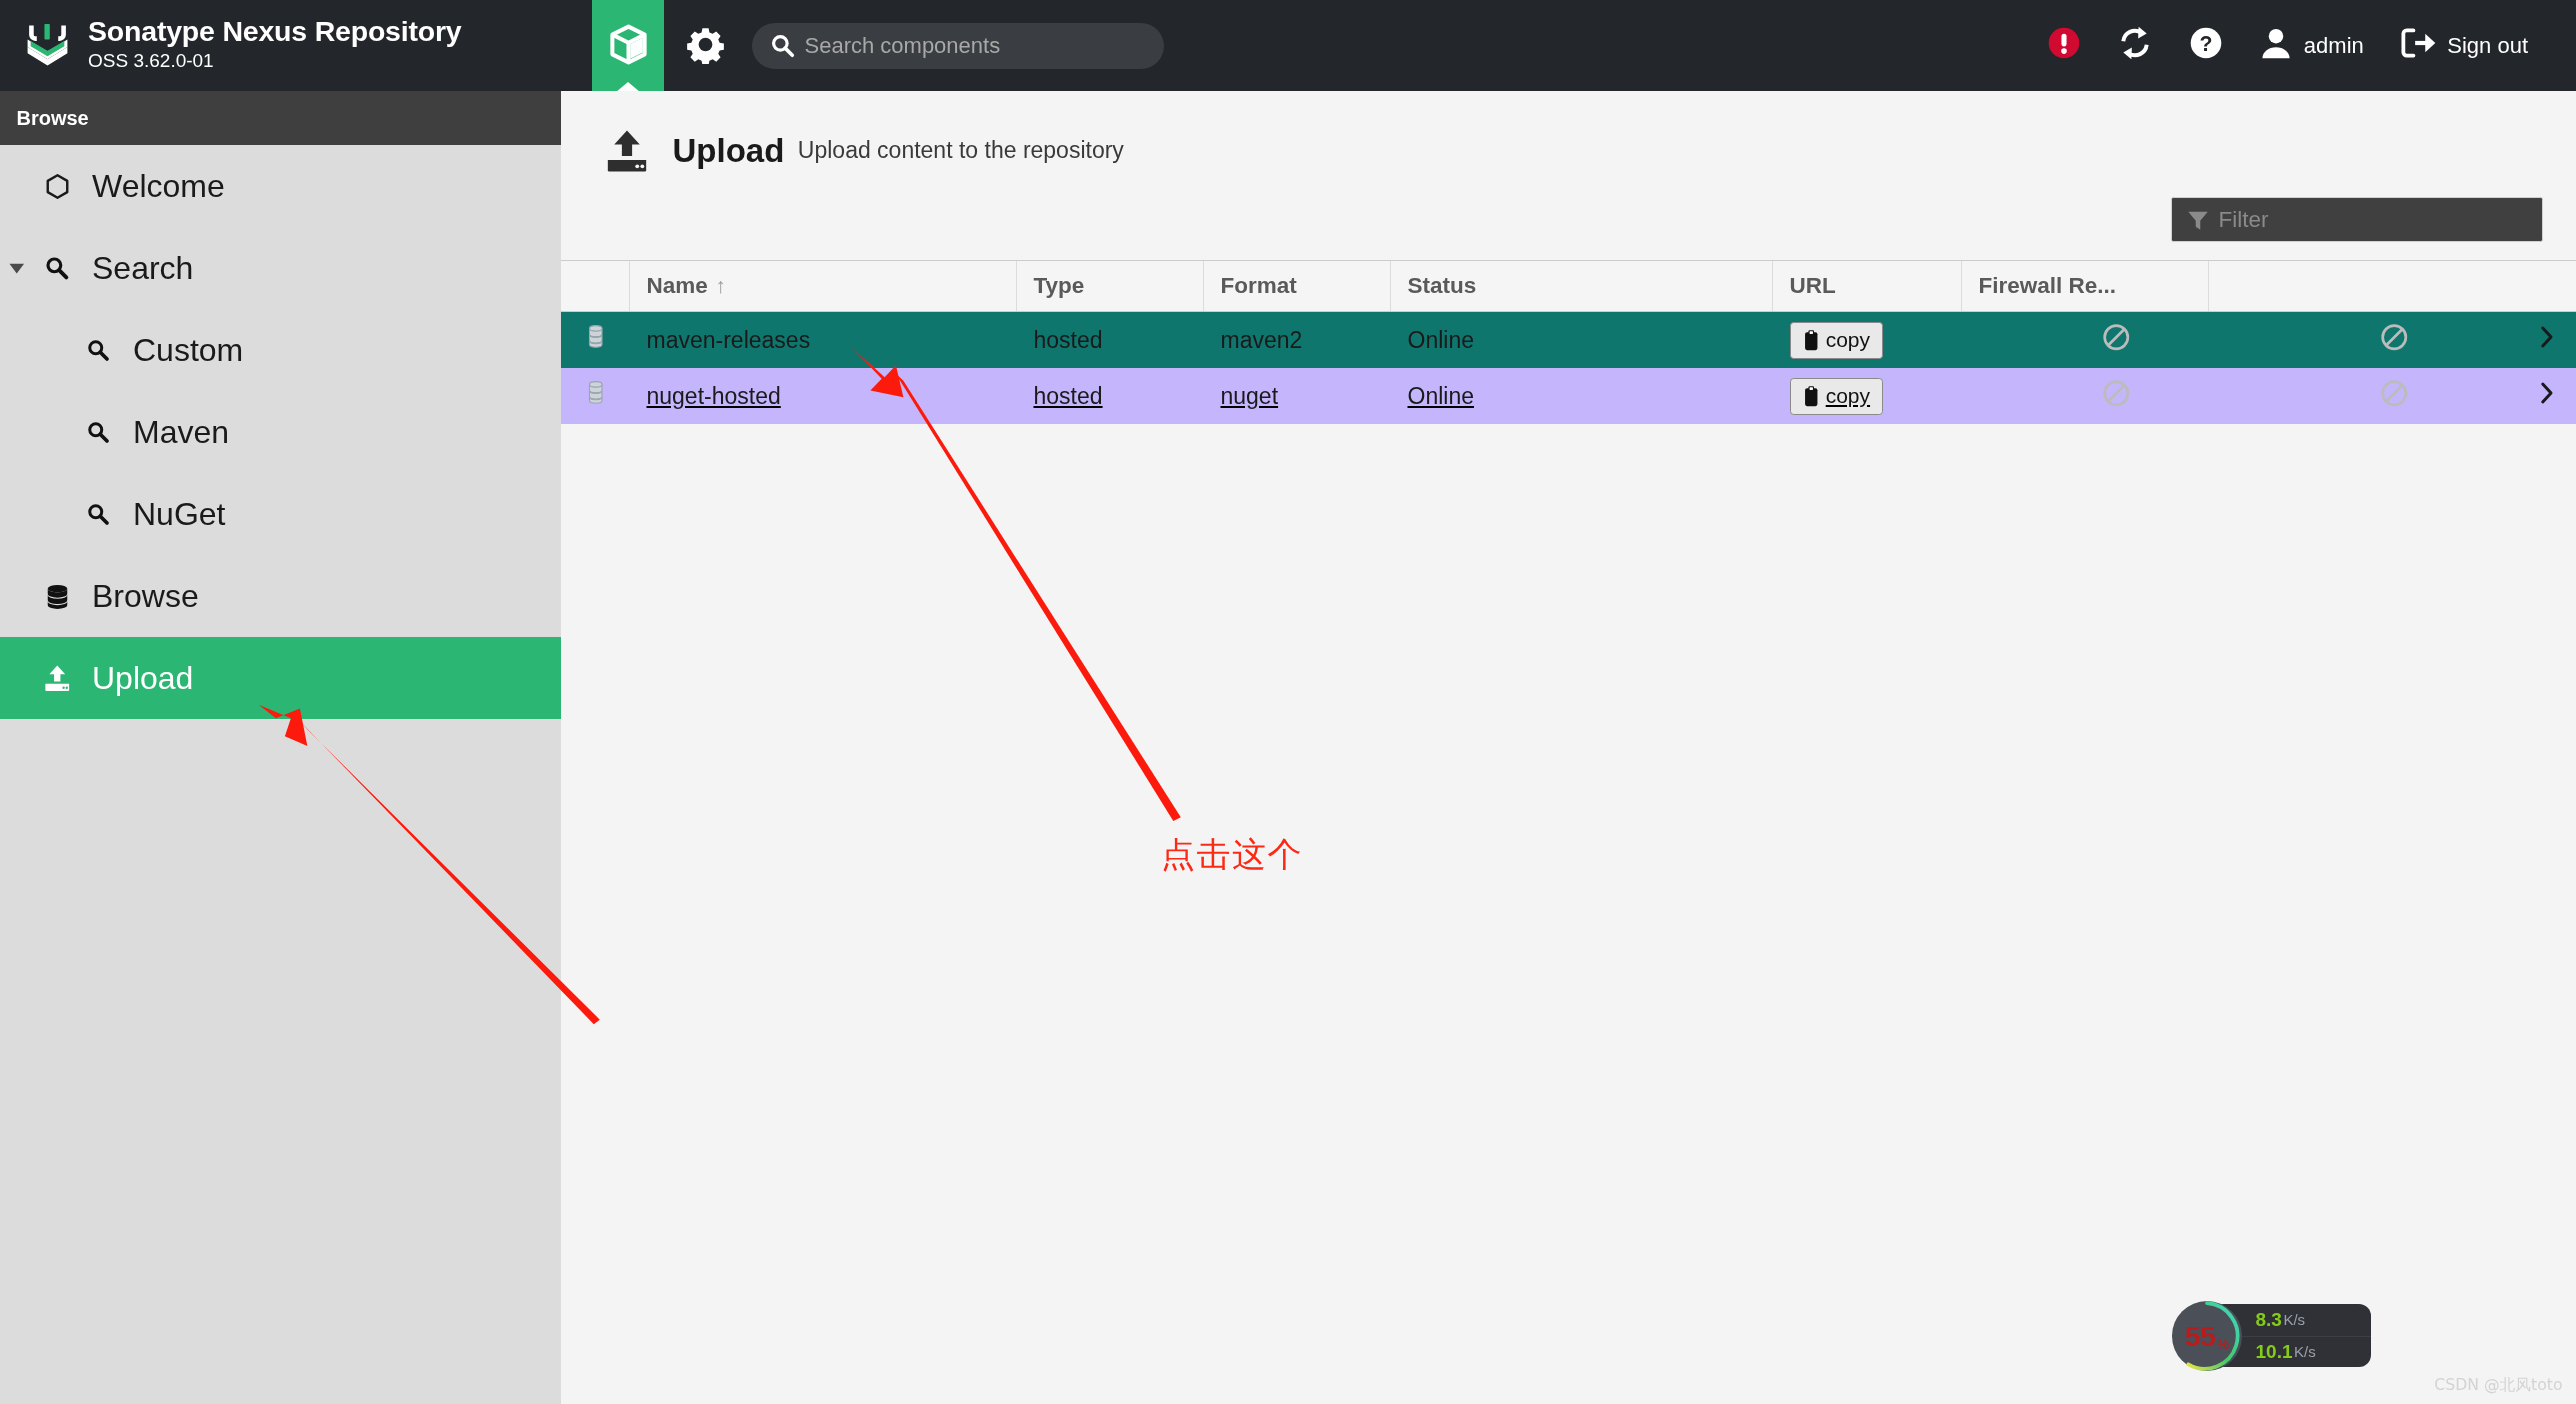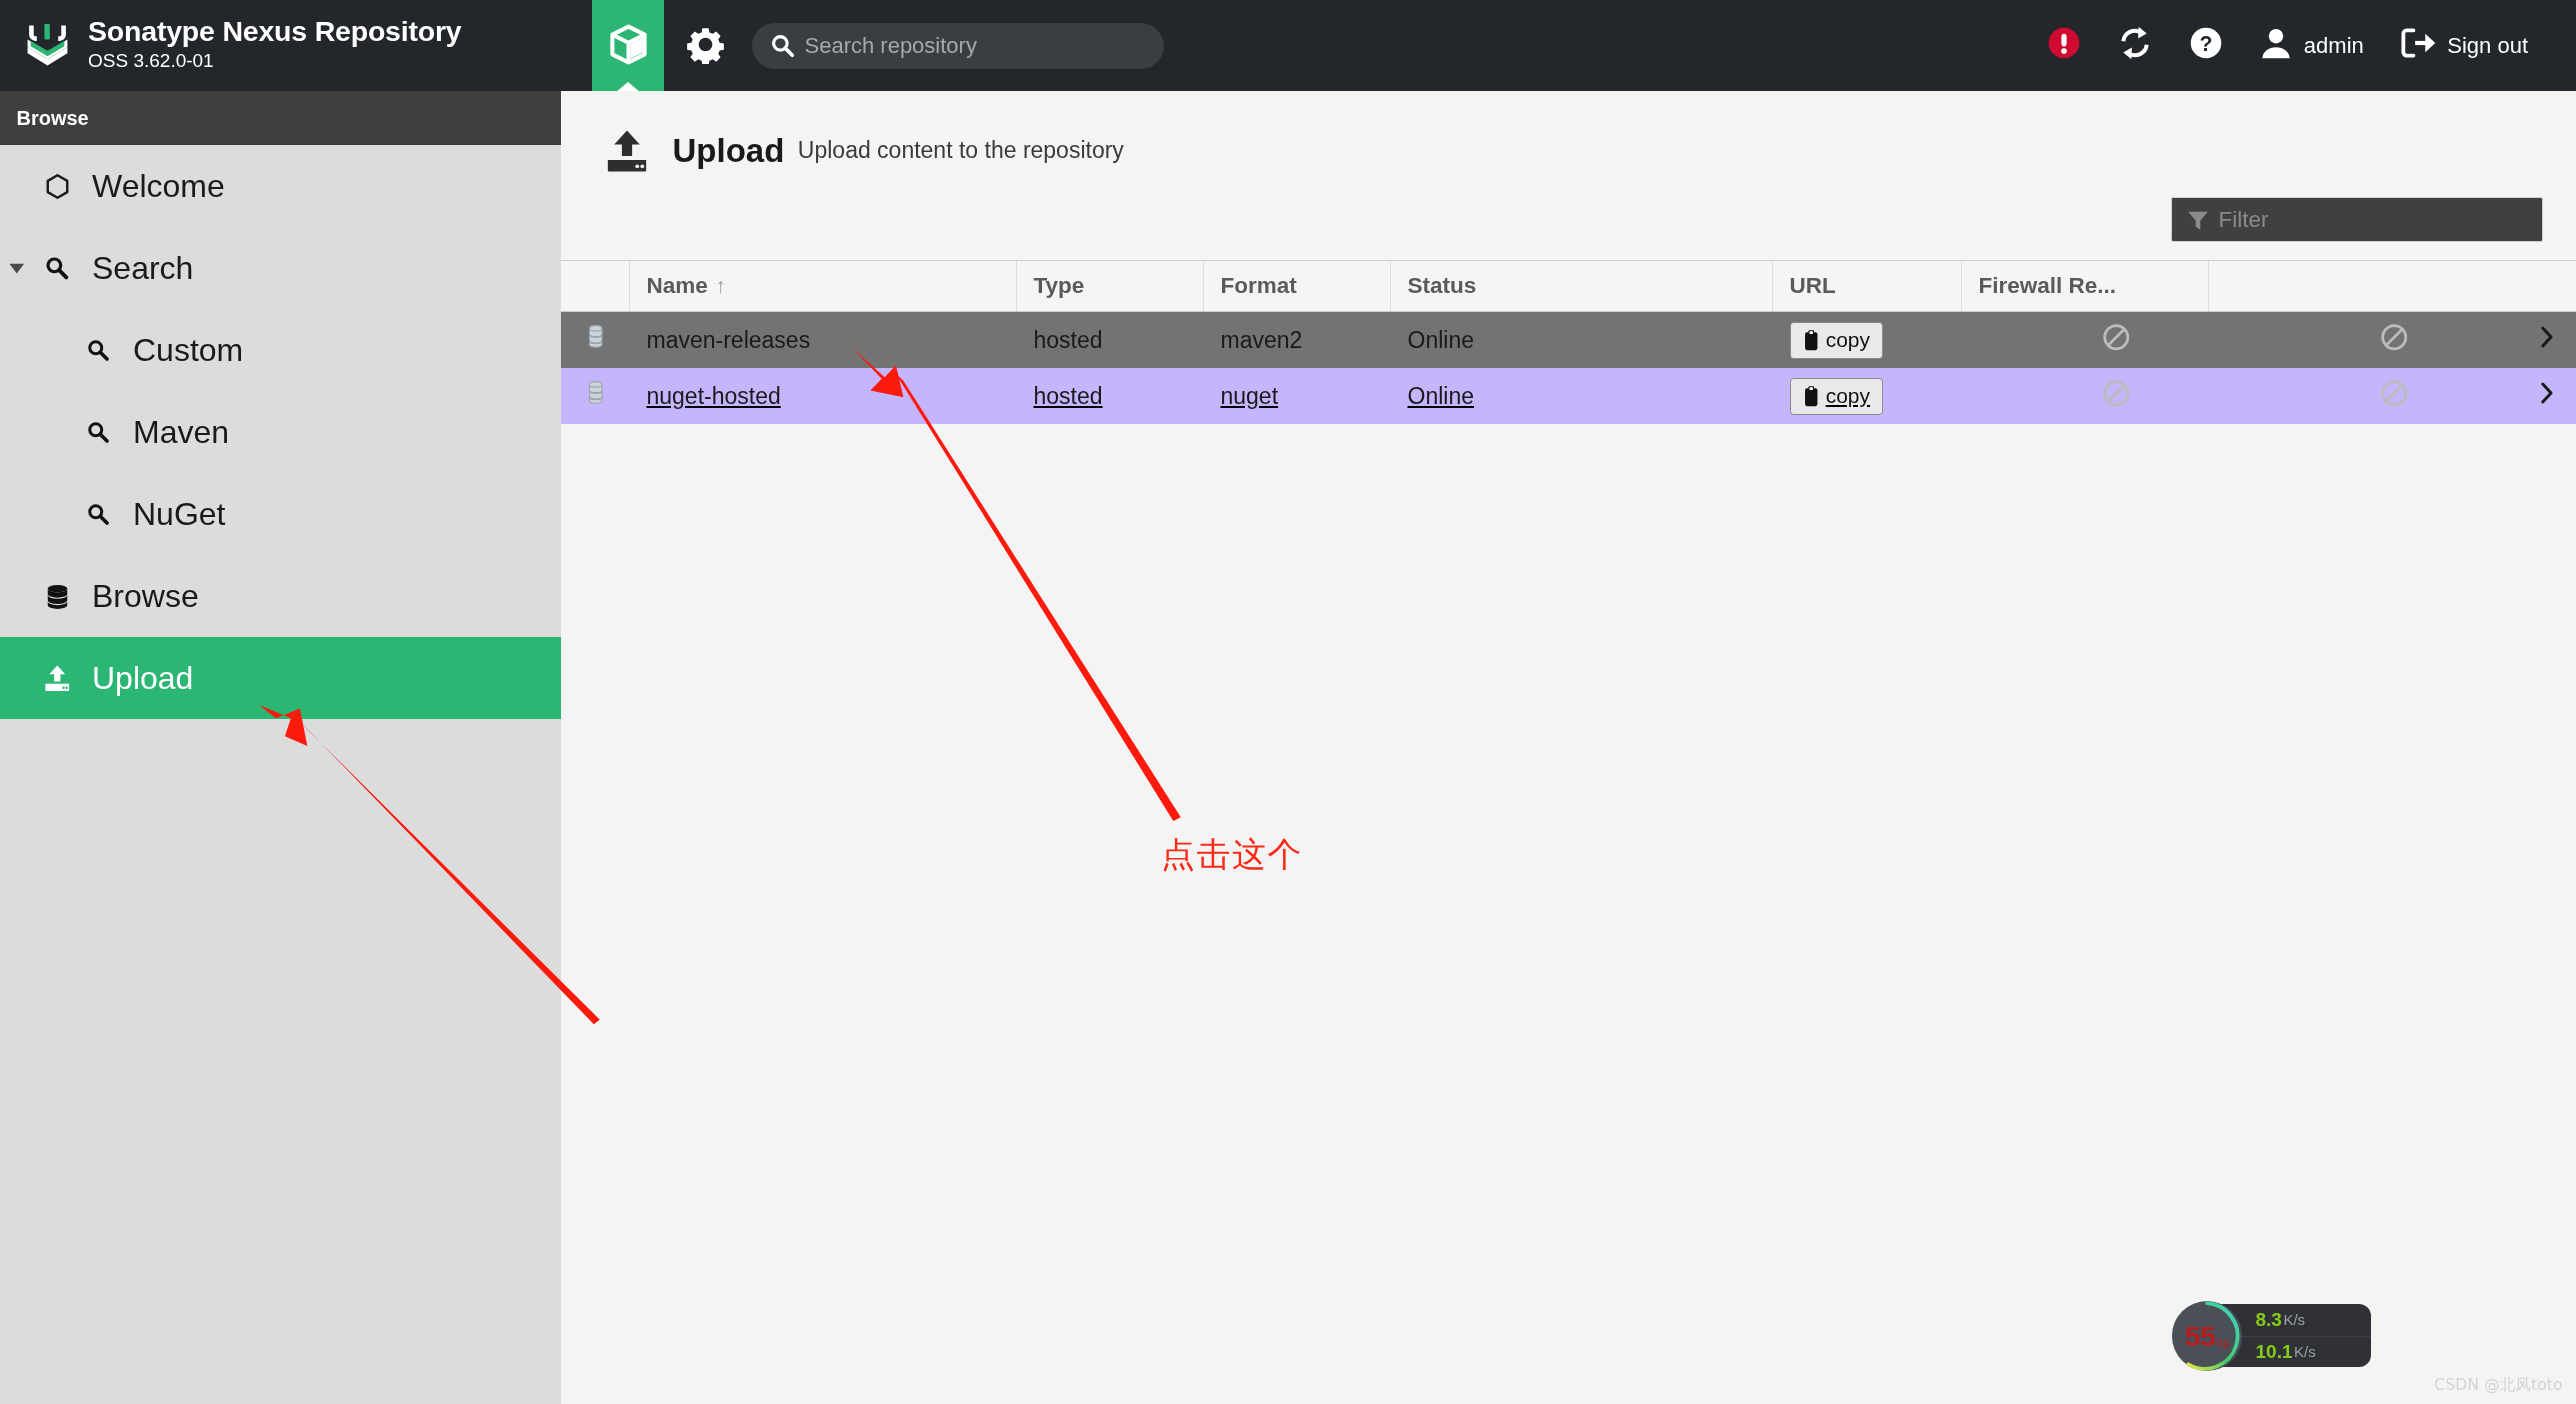--- a/index.html
+++ b/index.html
@@ -131,21 +131,21 @@
   .th {
     display: flex; align-items: center;
     font-size: 22.5px; font-weight: bold; color: #5a5a5a;
     border-right: 0.7px solid #dcdcdc;
     padding-left: 16.5px;
     overflow: hidden; white-space: nowrap;
   }
   .th.sel { border-right: 0.7px solid #dcdcdc; padding-left: 0; }
   .th .sortarrow { margin-left: 7.5px; color: #9a9a9a; font-size: 21px; }
 
-  .tr { display: flex; height: 56px; align-items: center; background: #737373; }
+  .tr { display: flex; height: 56px; align-items: center; background: #0f766e; }
   .tr.alt { background: #c4b5fd; text-decoration: underline; }
   .td {
     display: flex; align-items: center;
     font-size: 23px; color: #1a1a1a;
     padding-left: 16.5px;
     height: 56px;
     overflow: hidden; white-space: nowrap;
   }
   .td.center { justify-content: center; padding-left: 0; }
 
@@ -255,21 +255,21 @@
     </div>
 
     <div class="search-wrap">
       <div class="search-box">
         <span class="s-icon">
           <svg viewBox="0 0 32 32" width="25.5" height="25.5">
             <circle cx="13" cy="13" r="8.5" fill="none" stroke="#ffffff" stroke-width="4"></circle>
             <line x1="19" y1="19" x2="28" y2="28" stroke="#ffffff" stroke-width="4.5" stroke-linecap="round"></line>
           </svg>
         </span>
-        <span class="s-ph">Search repository</span>
+        <span class="s-ph">Search components</span>
       </div>
     </div>
 
     <div class="header-spacer"></div>
 
     <div class="header-right">
 
       <div class="hr-item">
         <span>
           <svg viewBox="0 0 40 40" width="34" height="34">

